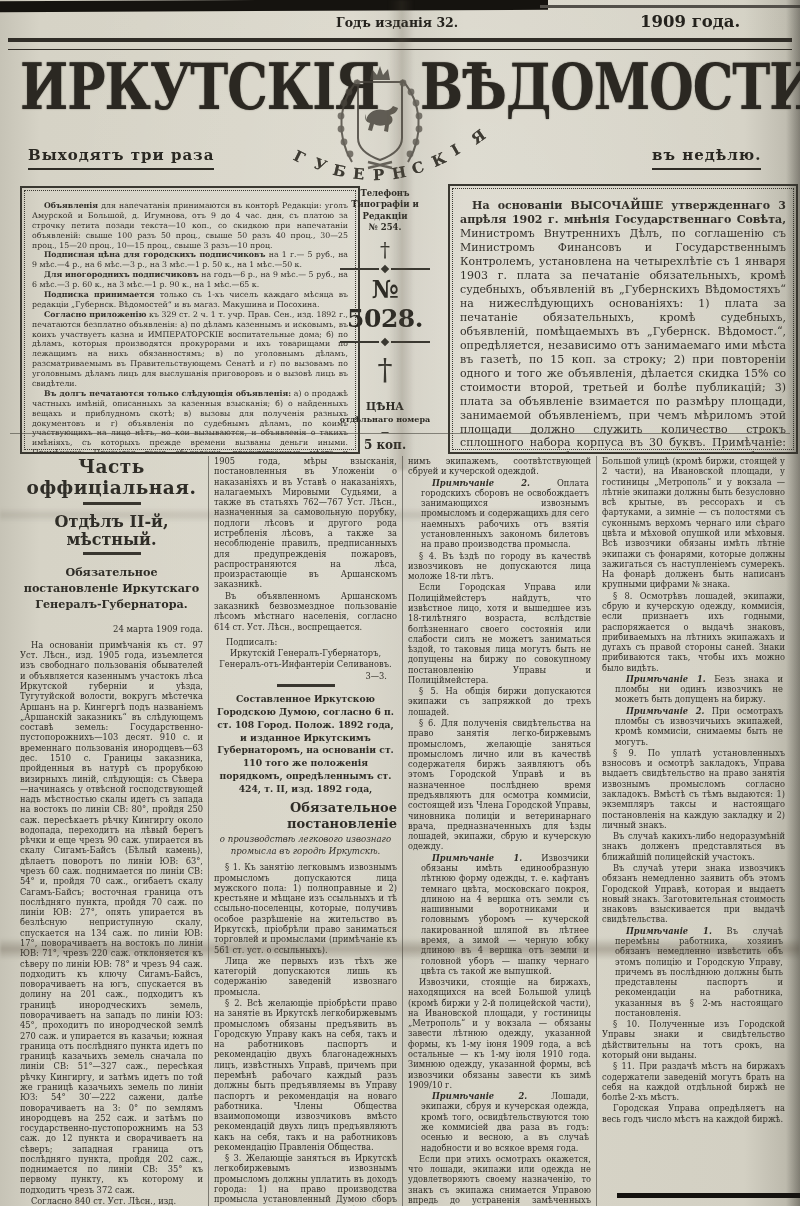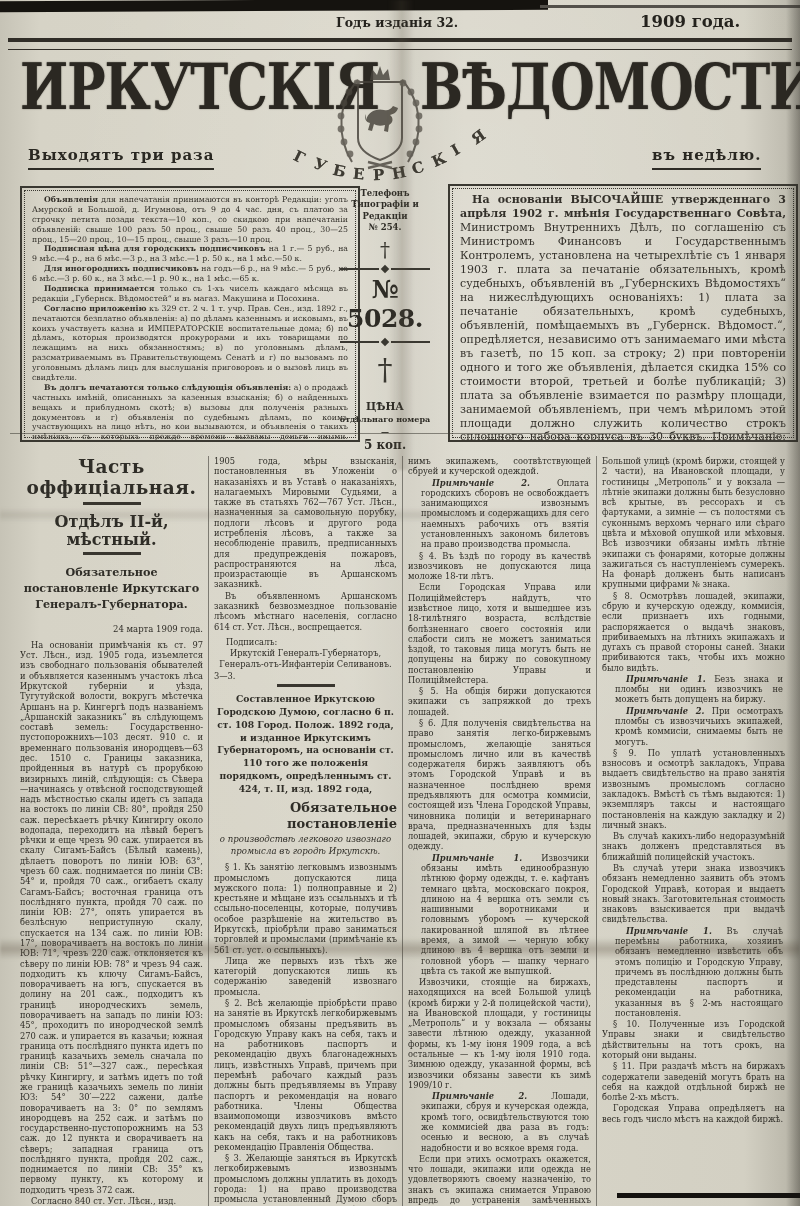--- a/index.html
+++ b/index.html
@@ -34,21 +34,21 @@
   .mh-right{left:420px;width:368px;text-align:center;}
   .arms{position:absolute;left:328px;top:58px;width:104px;height:124px;opacity:.82;}
   .arc{position:absolute;left:294px;top:142px;width:200px;height:64px;font-size:15px;font-weight:bold;color:#3e3b33;}
   .arc span{text-shadow:0 0 .6px rgba(62,59,51,.6);}
   .sched{position:absolute;top:146px;font-size:15px;font-weight:bold;color:#2a2822;
          border-bottom:2px solid #2e2c26;padding-bottom:4px;letter-spacing:1px;}
   .sched-l{left:28px;}
   .sched-r{left:652px;}
 
   
-  .obox{position:absolute;border:2px solid #3a3831;padding:7px 10px;overflow:hidden;
+  .obox{position:absolute;border:2px solid #3a3831;padding:13px 10px;overflow:hidden;
         font-size:7.8px;line-height:1.27;text-align:justify;color:#33302a;}
   .obox::after{content:'';position:absolute;inset:2px;border:1px dotted #3a3831;pointer-events:none;}
   .lbox{left:20px;top:186px;width:316px;height:238px;}
   .rbox{left:432px;top:184px;width:326px;height:240px;font-size:11px;margin-left:16px;}
   .obox .blk{margin:0;text-indent:12px;}
 
   .cstrip{position:absolute;left:338px;top:188px;width:94px;height:238px;text-align:center;color:#2e2c26;}
   .tel{font-size:8.5px;font-weight:bold;line-height:1.35;}
   .orn{font-size:20px;line-height:1;margin:6px 0 0;color:#3a3831;}
   .orn.big{font-size:30px;margin-top:10px;}
@@ -72,21 +72,21 @@
   .h2{font-size:16px;font-weight:bold;text-align:center;text-indent:0;margin:8px 0 2px;line-height:1.15;}
   .h3{font-size:11.2px;font-weight:bold;text-align:center;text-indent:0;margin:10px 0 2px;line-height:1.4;}
   .h3b{font-size:13px;font-weight:bold;text-align:right;text-indent:0;margin:4px 0 2px;}
   .date{font-size:8.5px;text-align:right;text-indent:0;margin:12px 0 5px;}
   .rule{width:58px;height:3px;background:#39362f;margin:3px auto 5px;text-indent:0;}
   .p0{text-indent:0;}
   .note{margin-left:13px;margin-right:2px;}
   .note b{font-style:italic;}
   .sigl{text-indent:12px;margin-top:5px;}
   .sigc{text-align:center;text-indent:0;}
-  .sign{text-indent:0;padding-right:10px;margin-bottom:3px;}
+  .sign{text-align:right;text-indent:0;padding-right:10px;margin-bottom:3px;}
   .cb{font-weight:bold;text-align:center;text-indent:0;font-size:9.2px;line-height:1.4;margin:6px 0 3px;}
   .ci{font-style:italic;text-align:center;text-indent:0;font-size:8.6px;margin:2px 4px 5px;line-height:1.35;}
 </style>
 </head>
 <body>
 
 <div class="page">
 
   <div class="topbar"></div>
   <div class="topline"></div>

